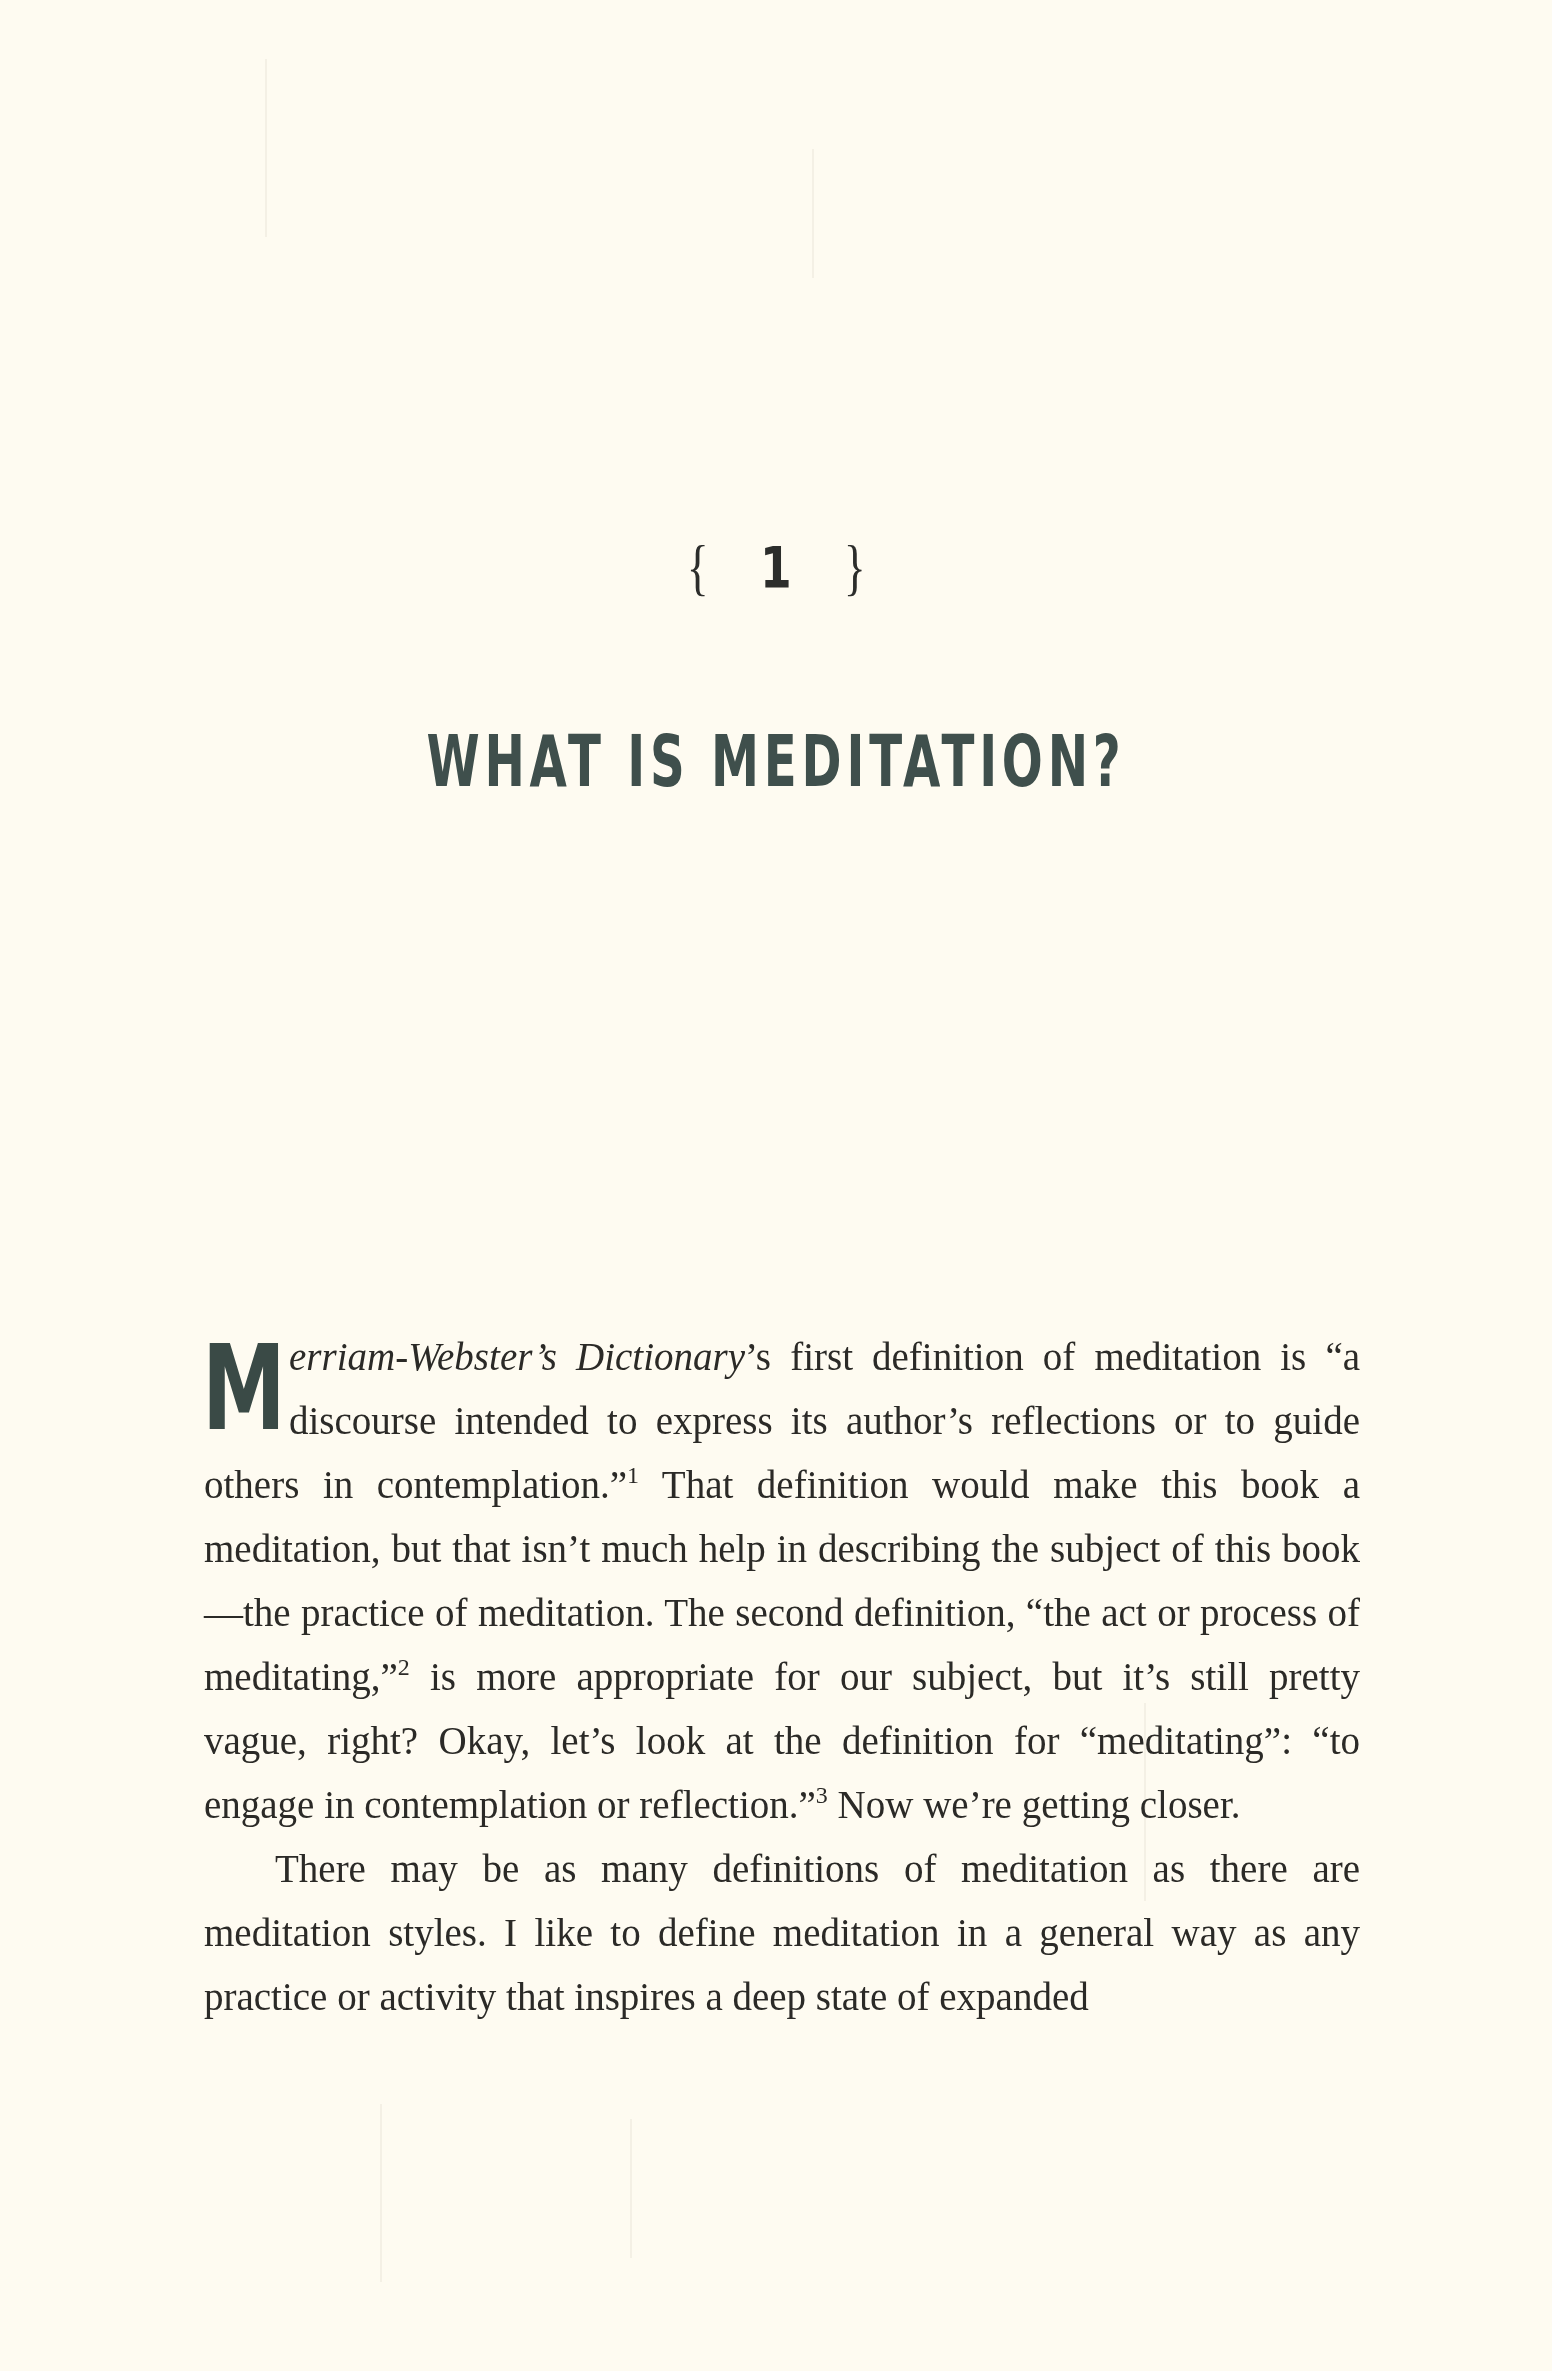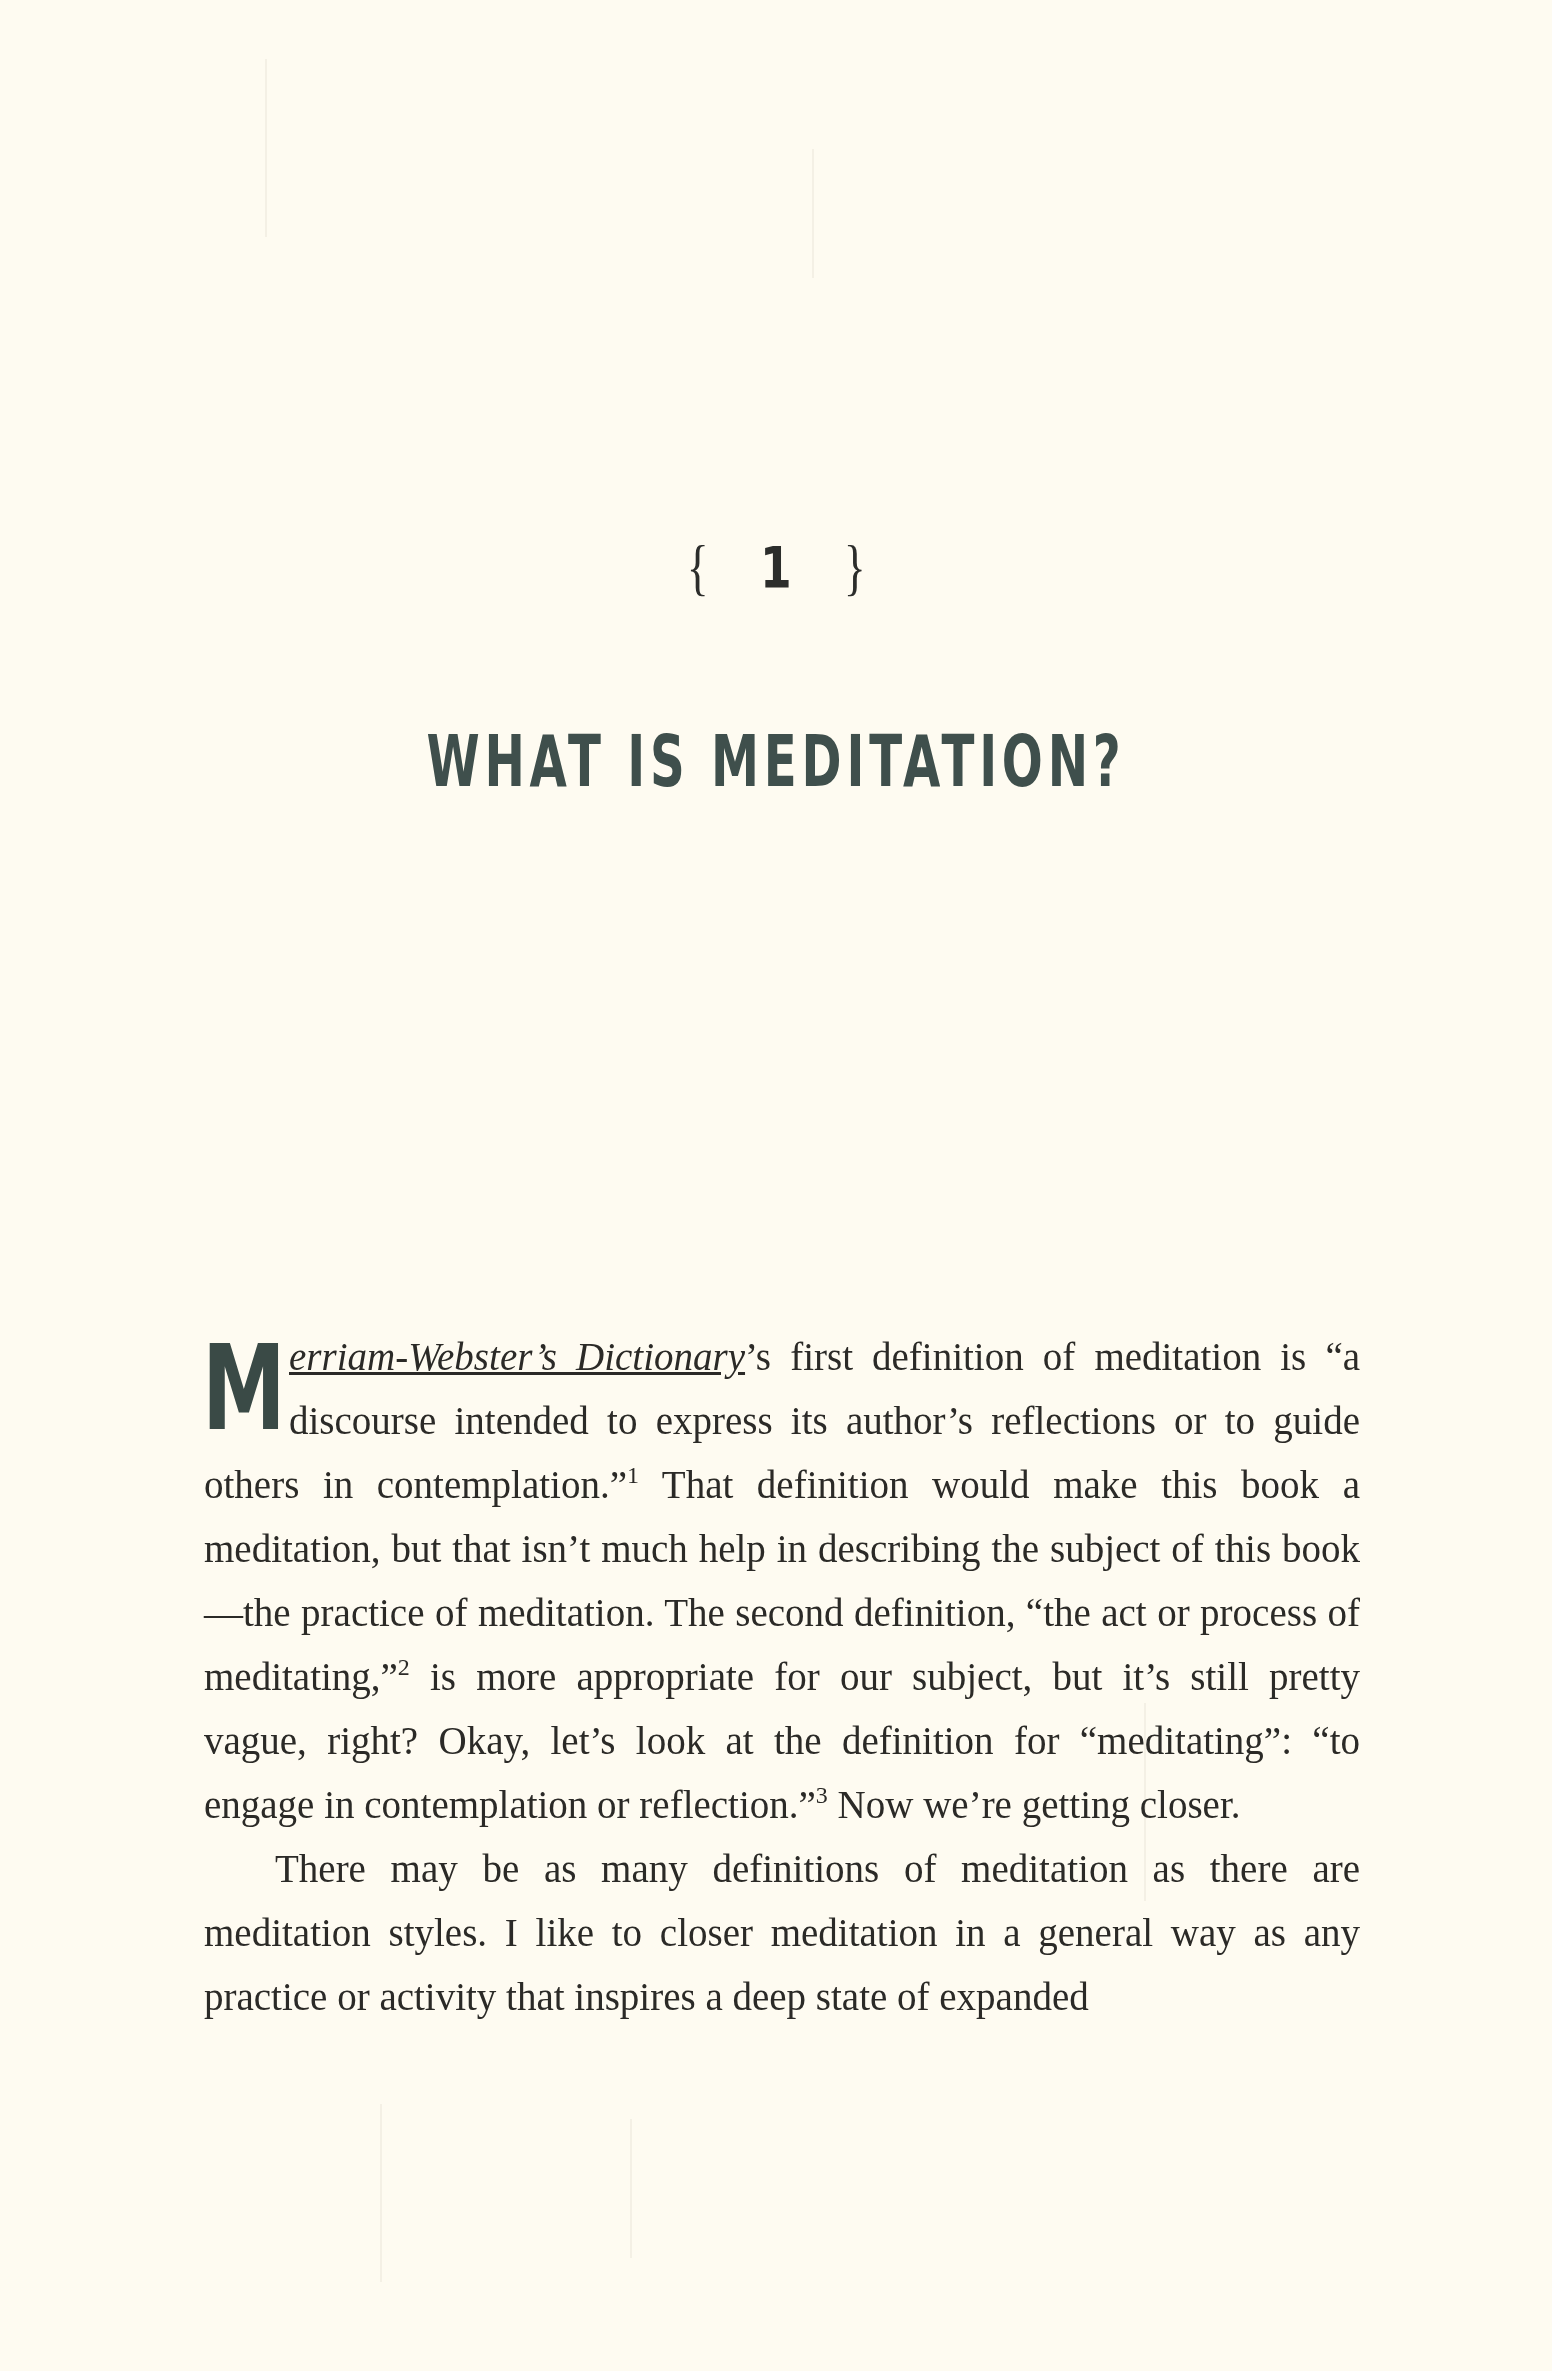--- a/index.html
+++ b/index.html
@@ -87,21 +87,20 @@
       font-size: 117px;
       line-height: 99px;
       height: 101px;
       margin: 14px 18px 0 -2px;
       transform: scaleX(0.72);
       transform-origin: 0 50%;
       width: 69px;
     }
     .italic {
       font-style: italic;
-      text-decoration: underline;
     }
     sup {
       font-size: 24px;
       line-height: 0;
       vertical-align: 15px;
     }
   </style>
 </head>
 <body>
 
@@ -110,15 +109,15 @@
 <div class="streak" style="left:1144px; top:1703px; height:198px;"></div>
 <div class="streak" style="left:380px; top:2104px; height:178px;"></div>
 <div class="streak" style="left:630px; top:2119px; height:139px;"></div>
 
 <div class="chapter-number"><span class="brace">{</span><span class="num">1</span><span class="brace">}</span></div>
 
 <div class="chapter-title">WHAT IS MEDITATION?</div>
 
 <div class="body-text">
   <p><span class="drop-cap">M</span><span class="italic">erriam-Webster’s Dictionary</span><span>’s first definition of meditation is “a discourse intended to express its author’s reflections or to guide others in contemplation.”</span><sup>1</sup><span> That definition would make this book a meditation, but that isn’t much help in describing the subject of this book—the practice of meditation. The second def­inition, “the act or process of meditating,”</span><sup>2</sup><span> is more appropriate for our subject, but it’s still pretty vague, right? Okay, let’s look at the definition for “meditating”: “to engage in contemplation or reflection.”</span><sup>3</sup><span> Now we’re getting closer.</span></p>
-  <p class="indent">There may be as many definitions of meditation as there are meditation styles. I like to closer meditation in a general way as any practice or activity that inspires a deep state of expanded</p>
+  <p class="indent">There may be as many definitions of meditation as there are meditation styles. I like to define meditation in a general way as any practice or activity that inspires a deep state of expanded</p>
 </div>
 
 
 </body></html>

